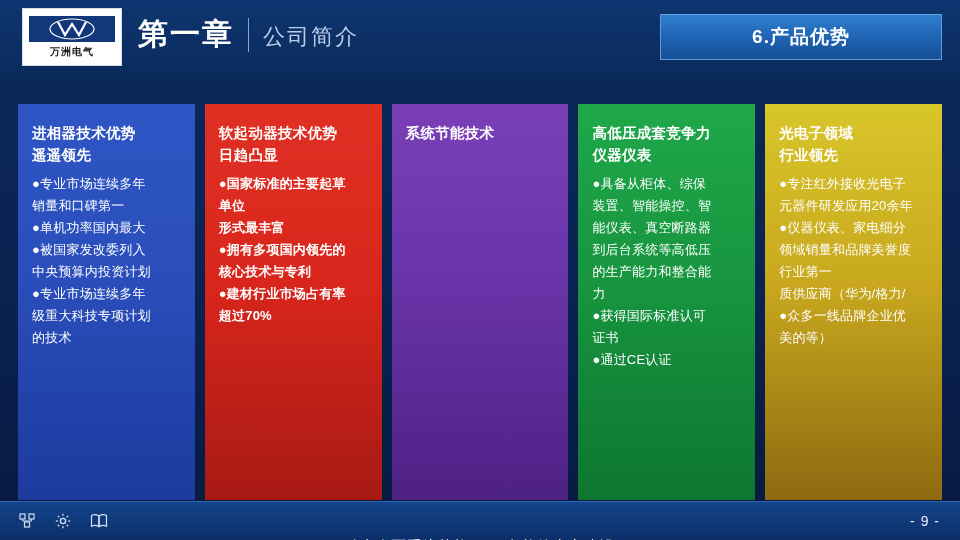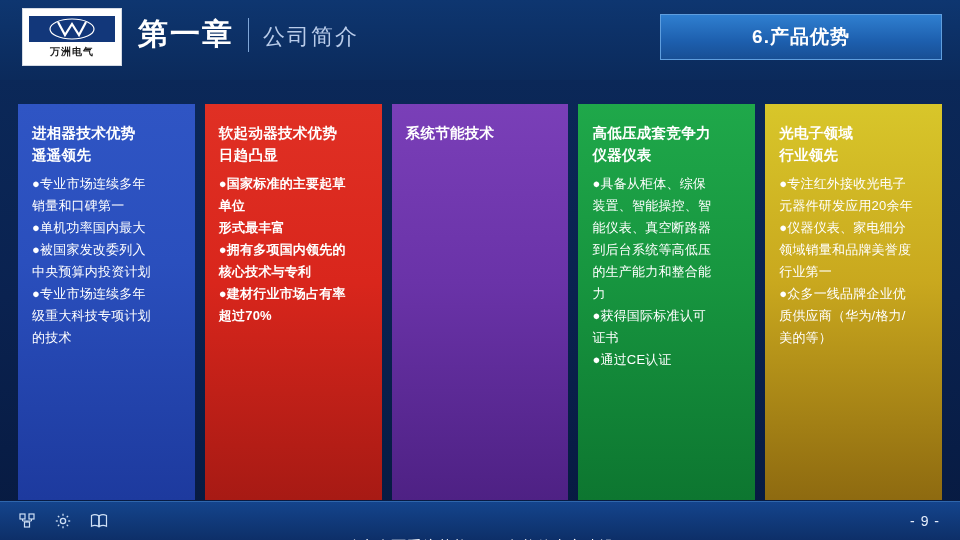--- a/index.html
+++ b/index.html
@@ -289,22 +289,22 @@
       <div class="card-title">
         <div>光电子领域</div>
         <div>行业领先</div>
       </div>
       <div class="card-body">
         <p>●专注红外接收光电子</p>
         <p>元器件研发应用20余年</p>
         <p>●仪器仪表、家电细分</p>
         <p>领域销量和品牌美誉度</p>
         <p>行业第一</p>
+        <p>质供应商（华为/格力/</p>
         <p>●众多一线品牌企业优</p>
-        <p>质供应商（华为/格力/</p>
         <p>美的等）</p>
       </div>
     </div>
 
   </div>
 
   <div class="footer">
     <div class="footer-icons">
       <div class="ficon">
         <svg width="16" height="16" viewBox="0 0 16 16" aria-hidden="true">

